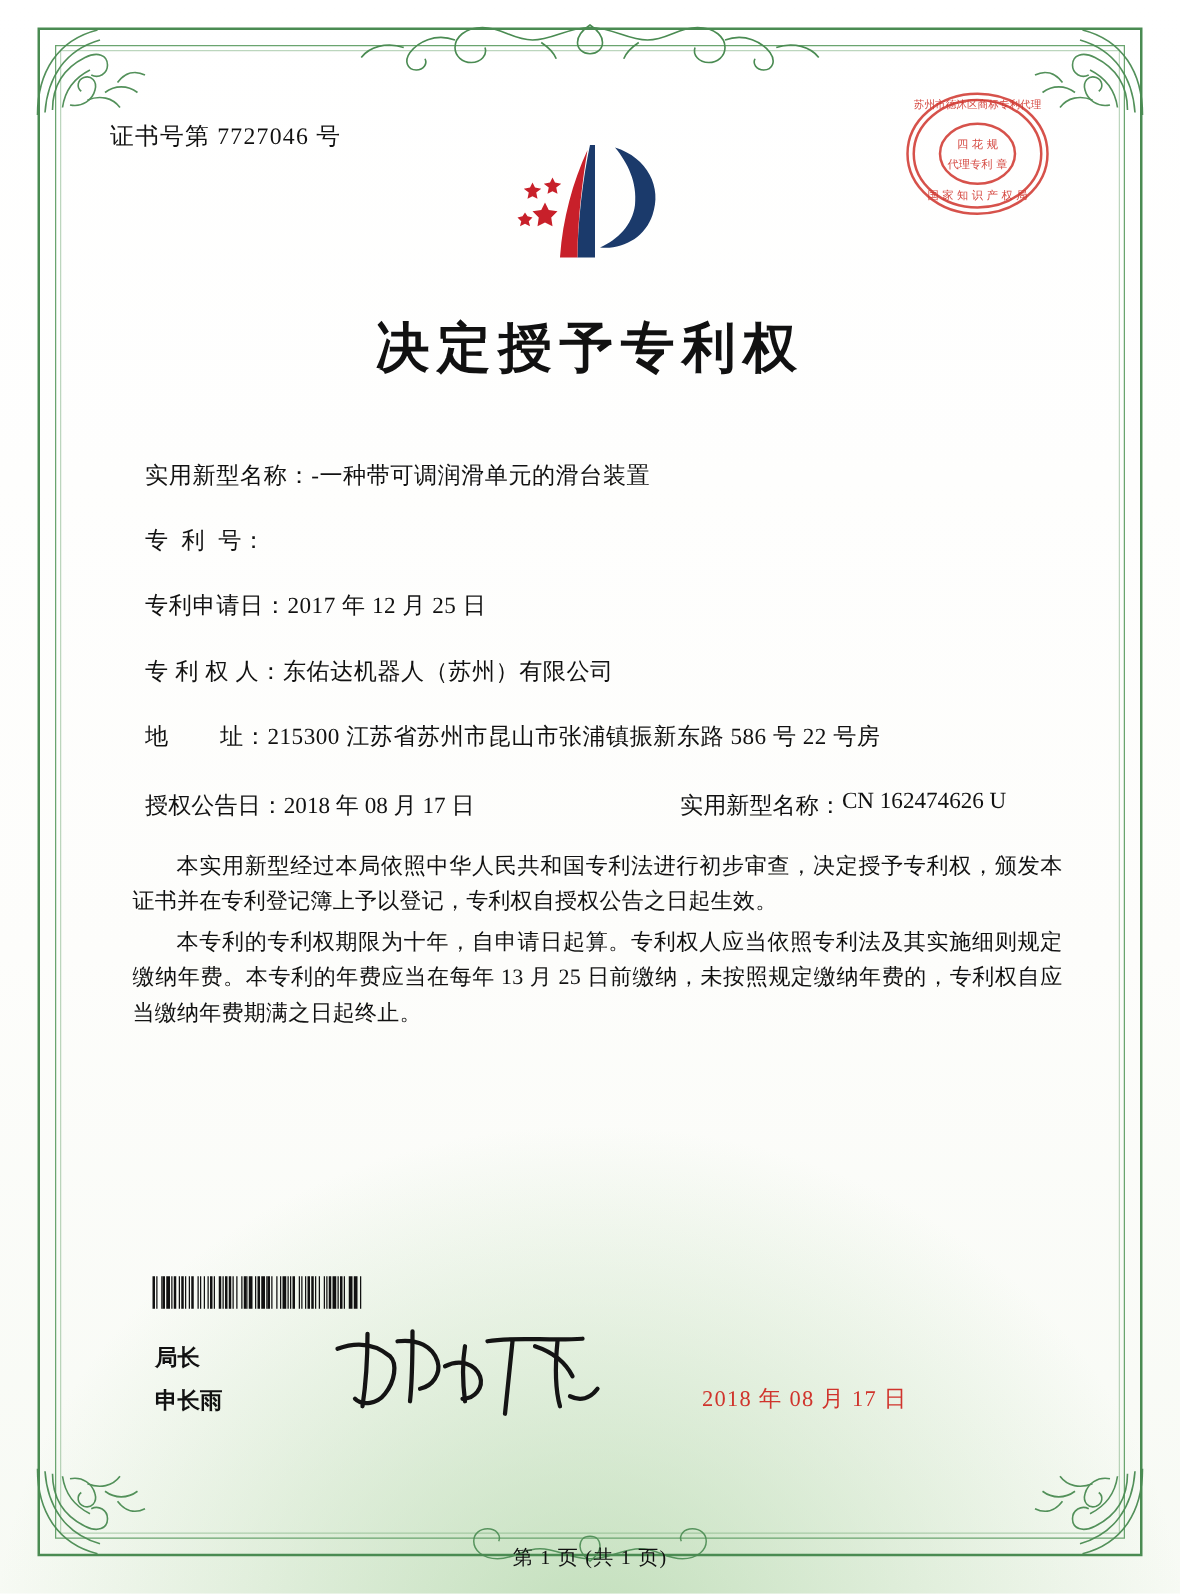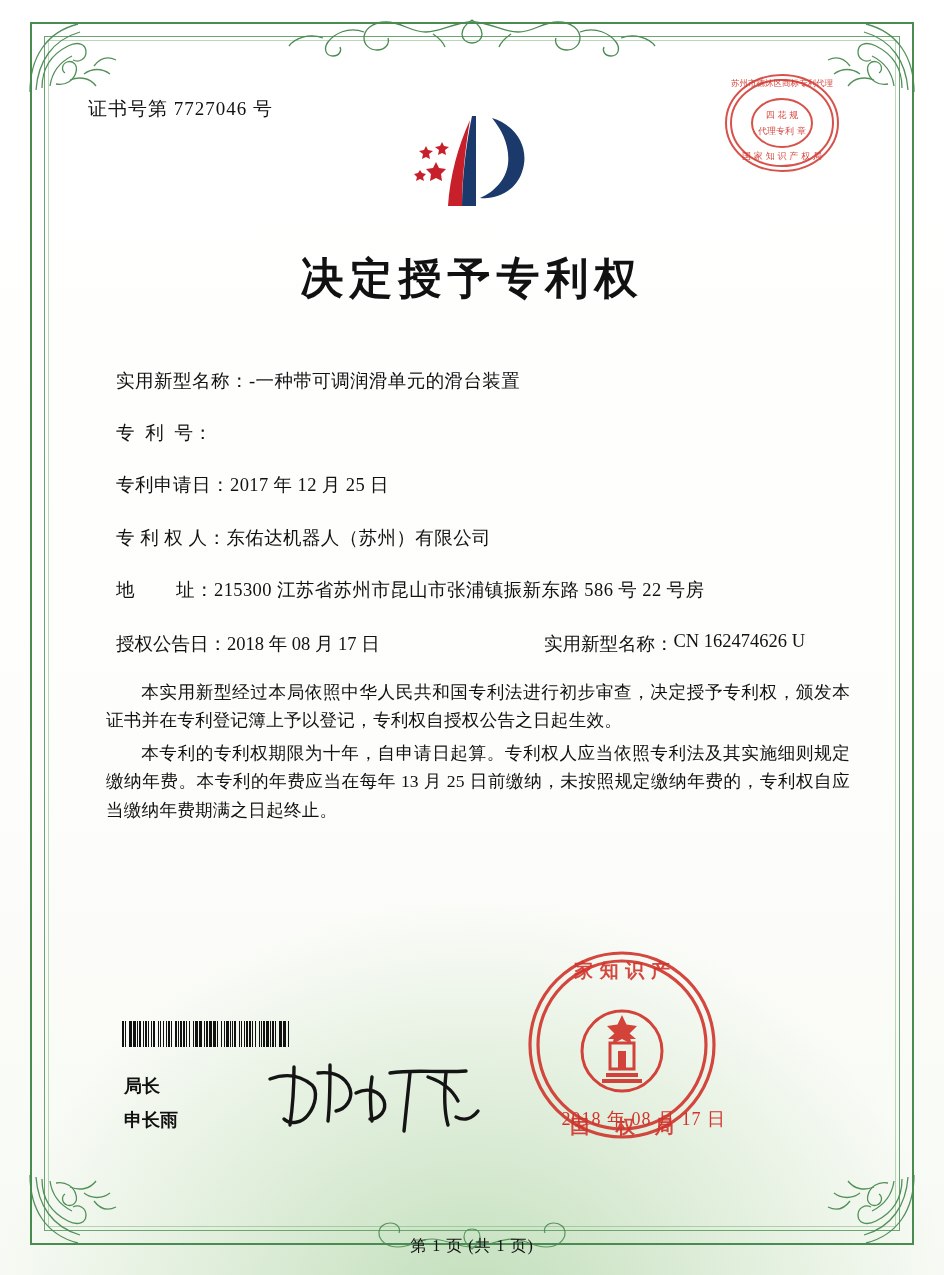--- a/index.html
+++ b/index.html
@@ -510,39 +510,18 @@
         <path d="M96 34 C108 28 120 32 124 42 C127 51 120 60 110 60"></path>
         <path d="M112 18 C110 30 110 46 112 62"></path>
         <path d="M130 14 C154 10 178 14 206 12"></path>
         <path d="M150 14 C148 34 146 54 144 72"></path>
         <path d="M168 18 C180 22 192 30 198 42"></path>
         <path d="M186 14 C184 34 184 52 188 66"></path>
         <path d="M196 58 C204 62 212 60 218 52"></path>
       </svg>
     </div>
 
-    <div class="seal-big">
-      <svg viewBox="0 0 196 196">
-        <g fill="none" stroke="#d0342c" stroke-width="3.2" opacity="0.9">
-          <circle cx="98" cy="98" r="92"></circle>
-          <circle cx="98" cy="98" r="84"></circle>
-        </g>
-        <g fill="#d0342c" opacity="0.92">
-          <path d="M98 54 l4.5 9.5 10.5 1.5 -7.5 7.5 1.8 10.4 -9.3 -5 -9.3 5 1.8 -10.4 -7.5 -7.5 10.5 -1.5z" transform="translate(0,14) scale(1)"></path>
-          <circle cx="98" cy="104" r="40" fill="none" stroke="#d0342c" stroke-width="3"></circle>
-          <path d="M78 132 h40 v4 h-40z"></path>
-          <path d="M82 126 h32 v4 h-32z"></path>
-          <path d="M86 96 h24 v26 h-24z" fill="none" stroke="#d0342c" stroke-width="3"></path>
-          <path d="M84 92 h28 l-14 -12z"></path>
-          <path d="M94 104 h8 v18 h-8z"></path>
-        </g>
-        <g fill="#d0342c" opacity="0.9" font-family="DejaVu Serif, serif" font-size="19" font-weight="bold">
-          <text x="98" y="30" text-anchor="middle">家 知 识 产</text>
-          <text x="98" y="186" text-anchor="middle">国 &nbsp;&nbsp; 权 &nbsp; 局</text>
-        </g>
-      </svg>
-    </div>
     <div class="seal-date">2018 年 08 月 17 日</div>
 
   </div>
 
   <div class="page-footer">第 1 页 (共 1 页)</div>
 </div>
 
 </body></html>

